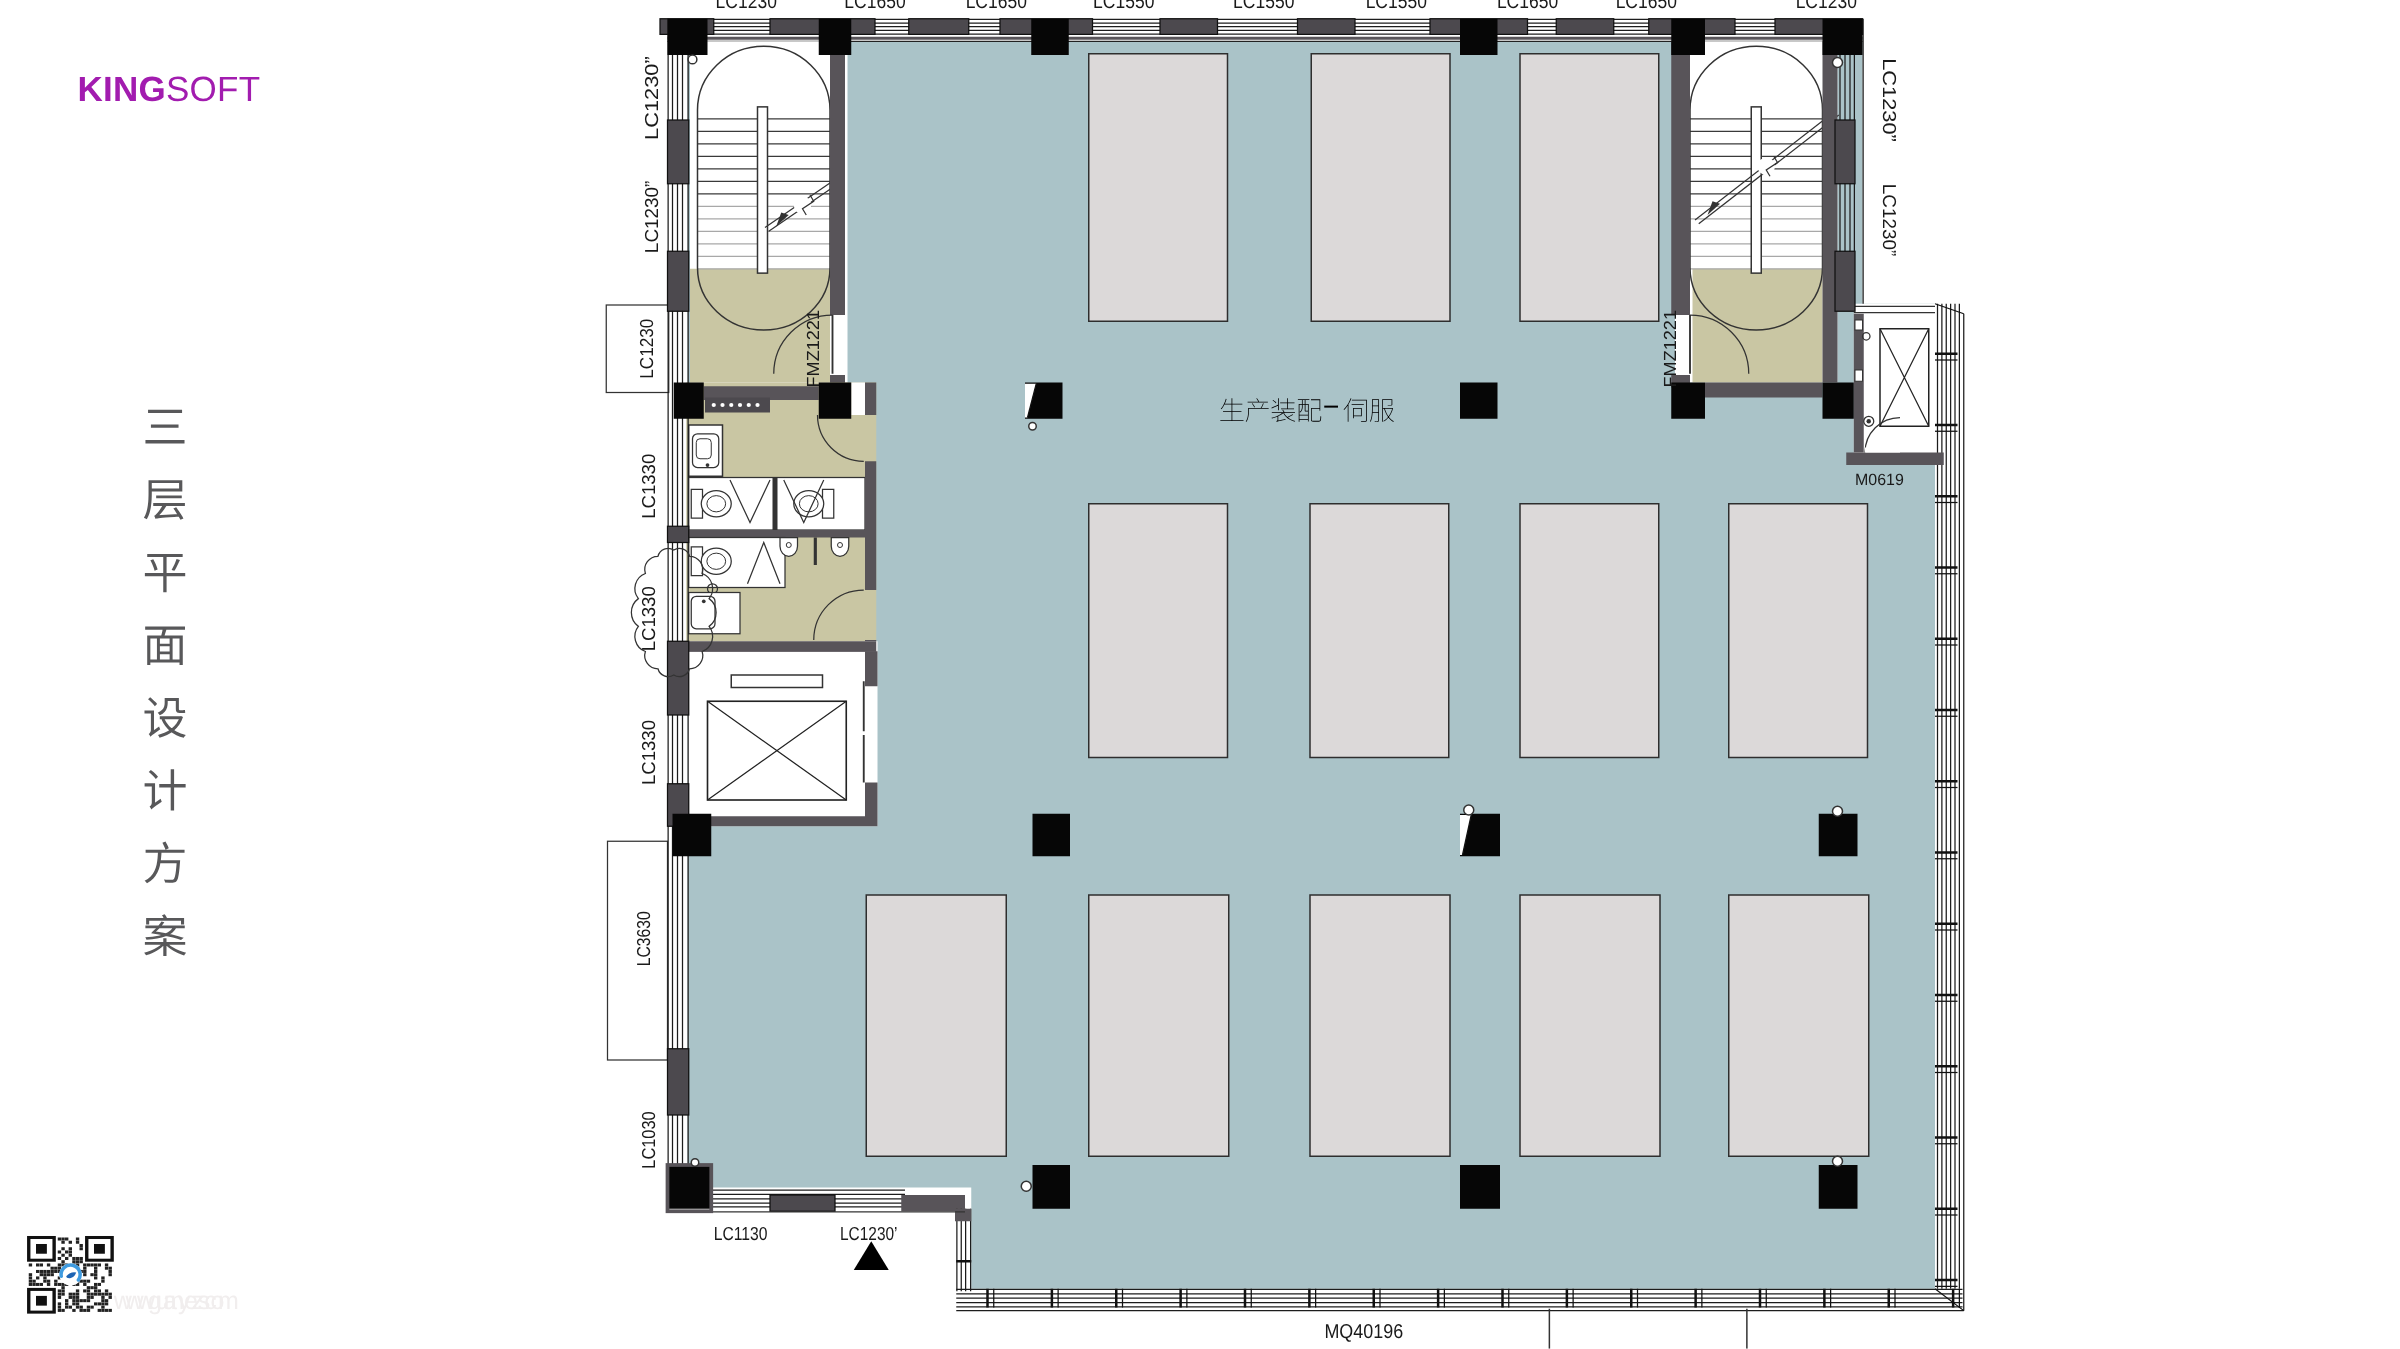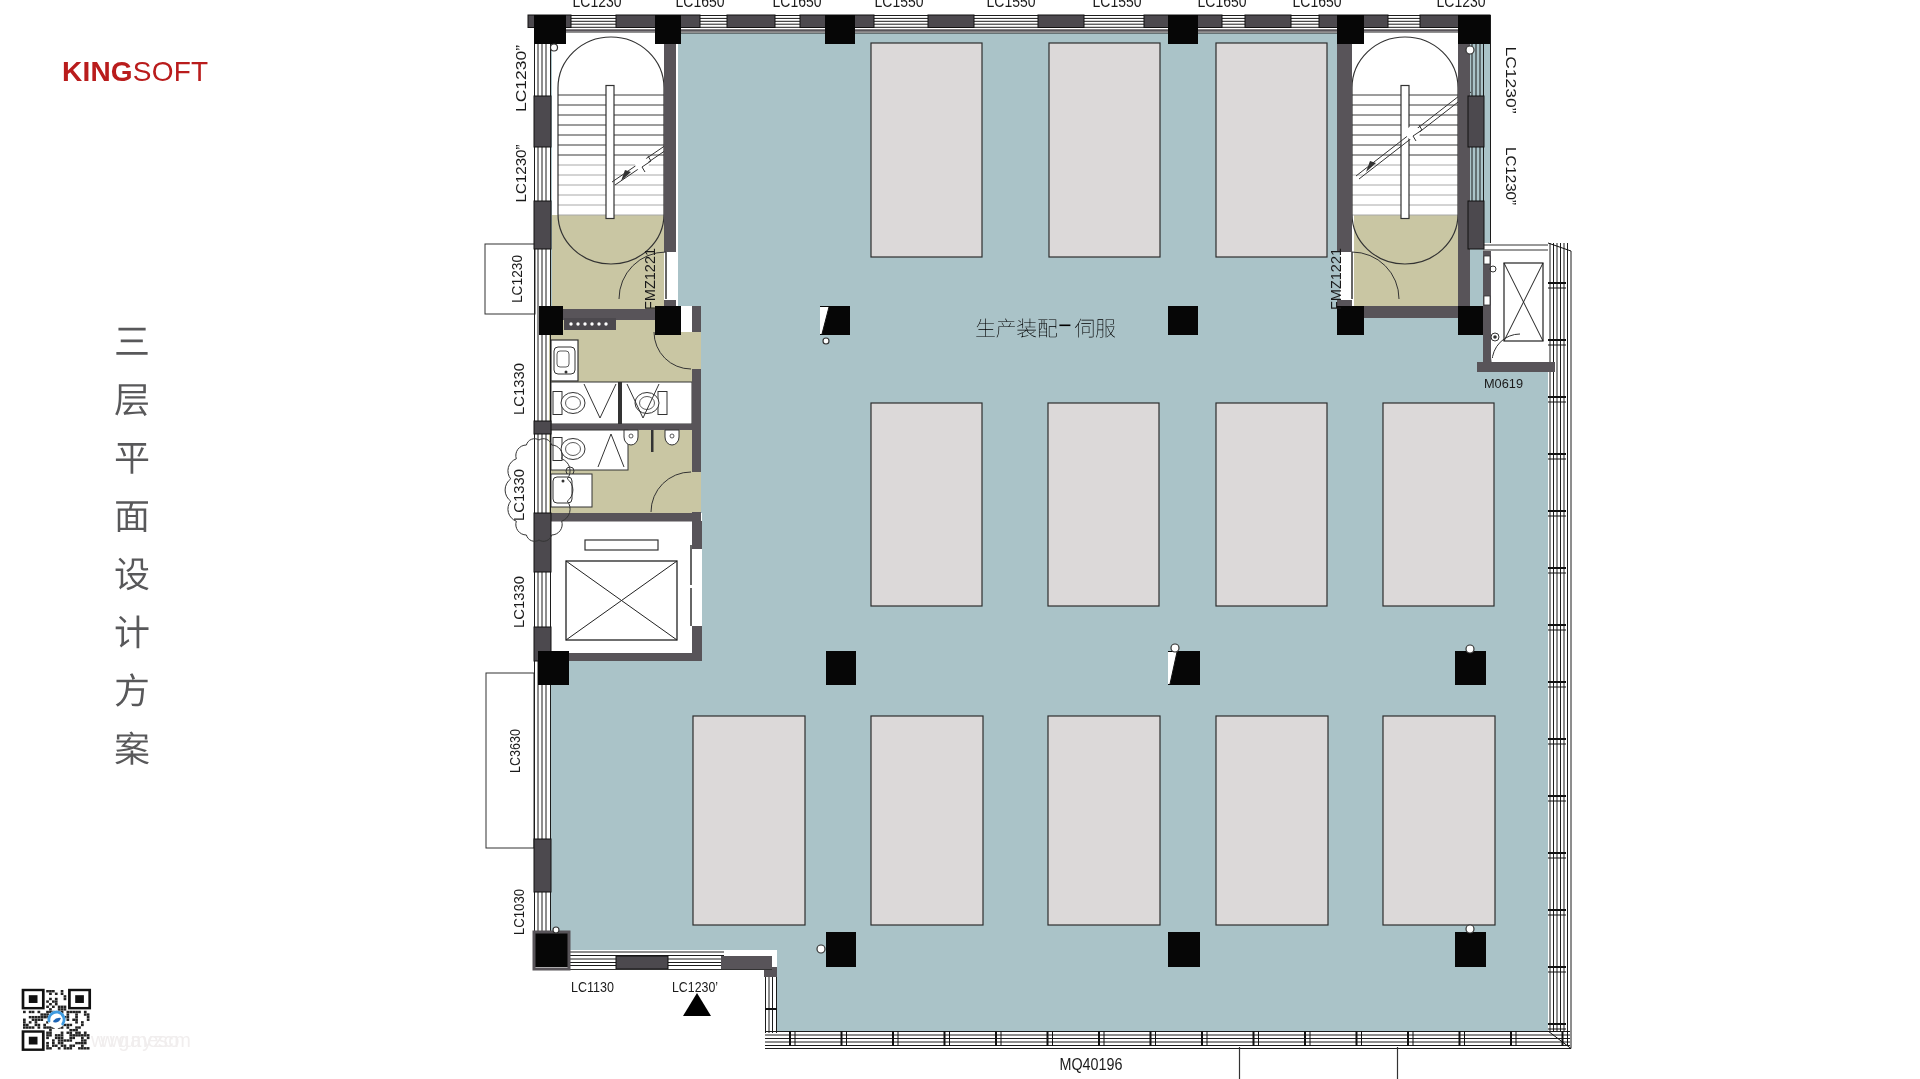--- a/index.html
+++ b/index.html
@@ -1,14 +1,14 @@
 <!DOCTYPE html>
 <html><head><meta charset="utf-8"><style>
 html,body{margin:0;padding:0;width:1920px;height:1079px;background:#fff;overflow:hidden}
-.logo{position:absolute;left:62px;top:56px;font-family:"Liberation Sans",sans-serif;font-size:28px;color:#b91c1c;letter-spacing:0.2px}
+.logo{position:absolute;left:62px;top:56px;font-family:"Liberation Sans",sans-serif;font-size:28px;color:#a21caf;letter-spacing:0.2px}
 .logo b{font-weight:bold}
 svg.plan{position:absolute;left:0;top:0}
 </style></head><body>
 <div class="logo"><b>KING</b>SOFT</div>
 <svg class="plan" width="1920" height="1079" viewBox="0 0 1920 1079">
 <g fill="#58585a">
 <path transform="translate(114.0,354.5) scale(0.0360,-0.0360)" d="M123.3800048828125 742.135986328125H879.1719970703125V669.696044921875H123.3800048828125ZM187.08599853515625 414.84197998046875H800.7239990234375V342.7640380859375H187.08599853515625ZM65.46600341796875 66.80596923828125H933.7239990234375V-5.63397216796875H65.46600341796875Z"></path>
 <path transform="translate(114.0,412.7) scale(0.0360,-0.0360)" d="M134.26202392578125 791.1179809570312H206.615966796875V498.583984375Q206.615966796875 435.77398681640625 202.79696655273438 361.37799072265625Q198.97796630859375 286.98199462890625 187.65896606445312 209.2239990234375Q176.3399658203125 131.46600341796875 154.24496459960938 57.9320068359375Q132.14996337890625 -15.60198974609375 95.32196044921875 -77.32598876953125Q88.3399658203125 -71.70599365234375 76.5999755859375 -64.54299926757812Q64.8599853515625 -57.3800048828125 52.938995361328125 -50.760009765625Q41.01800537109375 -44.1400146484375 31.5880126953125 -41.33001708984375Q67.05401611328125 17.583984375 87.42501831054688 86.72198486328125Q107.7960205078125 155.8599853515625 117.89102172851562 228.04098510742188Q127.98602294921875 300.22198486328125 131.1240234375 369.4029846191406Q134.26202392578125 438.583984375 134.26202392578125 498.22198486328125ZM184.01397705078125 791.1179809570312H884.8419799804688V543.0900268554688H184.01397705078125V605.7559814453125H813.1260375976562V728.4520263671875H184.01397705078125ZM303.70599365234375 455.53399658203125H872.7059936523438V391.78204345703125H303.70599365234375ZM238.11798095703125 284.552001953125H942.2579956054688V220.800048828125H238.11798095703125ZM686.2940063476562 163.74603271484375 748.303955078125 190.22601318359375Q776.3219604492188 151.4840087890625 807.2019653320312 106.06100463867188Q838.0819702148438 60.63800048828125 865.5049743652344 17.852996826171875Q892.927978515625 -24.9320068359375 909.7559814453125 -55.84600830078125L843.8500366210938 -88.49798583984375Q827.7460327148438 -56.583984375 801.3660278320312 -12.936981201171875Q774.9860229492188 30.71002197265625 744.968017578125 77.31402587890625Q714.9500122070312 123.91802978515625 686.2940063476562 163.74603271484375ZM286.35797119140625 -62.63397216796875Q284.27197265625 -55.01397705078125 279.5569763183594 -42.72198486328125Q274.84197998046875 -30.42999267578125 269.94598388671875 -17.095001220703125Q265.04998779296875 -3.760009765625 260.5159912109375 4.94598388671875Q273.239990234375 7.66998291015625 287.8349914550781 20.083984375Q302.42999267578125 32.49798583984375 319.25799560546875 51.04998779296875Q327.80999755859375 60.32598876953125 344.69000244140625 81.61099243164062Q361.57000732421875 102.89599609375 382.6830139160156 131.7760009765625Q403.7960205078125 160.656005859375 425.0470275878906 194.67401123046875Q446.29803466796875 228.6920166015625 464.23004150390625 263.072021484375L544.7379760742188 240.83203125Q514.16796875 191.53802490234375 479.1069641113281 143.11502075195312Q444.04595947265625 94.6920166015625 407.303955078125 51.907012939453125Q370.56195068359375 9.12200927734375 334.5439453125 -23.98199462890625V-25.70599365234375Q334.5439453125 -25.70599365234375 327.14794921875 -29.5159912109375Q319.751953125 -33.32598876953125 310.4509582519531 -38.8599853515625Q301.14996337890625 -44.39398193359375 293.75396728515625 -50.608978271484375Q286.35797119140625 -56.823974609375 286.35797119140625 -62.63397216796875ZM286.35797119140625 -62.63397216796875 284.18597412109375 -9.760009765625 330.83795166015625 14.01397705078125 815.968017578125 42.927978515625Q818.416015625 28.68798828125 822.9500122070312 11.819000244140625Q827.4840087890625 -5.04998779296875 830.656005859375 -15.84197998046875Q690.9639892578125 -25.2039794921875 597.8419799804688 -31.427978515625Q504.719970703125 -37.6519775390625 447.115966796875 -42.194976806640625Q389.511962890625 -46.73797607421875 358.011962890625 -50.0999755859375Q326.511962890625 -53.46197509765625 311.20196533203125 -56.18597412109375Q295.8919677734375 -58.90997314453125 286.35797119140625 -62.63397216796875Z"></path>
 <path transform="translate(114.0,470.9) scale(0.0360,-0.0360)" d="M104.9320068359375 771.7559814453125H892.4299926757812V700.488037109375H104.9320068359375ZM52.84600830078125 346.84197998046875H948.8779907226562V275.12603759765625H52.84600830078125ZM175.2440185546875 631.4700317382812 239.97796630859375 651.3300170898438Q260.4439697265625 614.9500122070312 279.7289733886719 573.2940063476562Q299.01397705078125 531.6380004882812 314.34197998046875 492.0769958496094Q329.66998291015625 452.5159912109375 336.583984375 422.9639892578125L267.95404052734375 399.3800048828125Q260.7640380859375 429.84600830078125 246.47903442382812 469.4070129394531Q232.19403076171875 508.968017578125 213.77102661132812 551.8480224609375Q195.3480224609375 594.72802734375 175.2440185546875 631.4700317382812ZM756.4700317382812 655.8820190429688 832.719970703125 634.7460327148438Q814.4439697265625 593.9180297851562 792.7539672851562 550.4430236816406Q771.06396484375 506.968017578125 749.5979614257812 466.5360107421875Q728.1319580078125 426.10400390625 708.0279541015625 395.7239990234375L646.3800048828125 416.135986328125Q665.4840087890625 447.9639892578125 686.364013671875 489.9389953613281Q707.2440185546875 531.9140014648438 725.6240234375 575.8460083007812Q744.0040283203125 619.7780151367188 756.4700317382812 655.8820190429688ZM461.0040283203125 744.2080078125H535.16796875V-78.68798828125H461.0040283203125Z"></path>
 <path transform="translate(114.0,529.1) scale(0.0360,-0.0360)" d="M354.70599365234375 394.3079833984375H630.7780151367188V335.26202392578125H354.70599365234375ZM354.70599365234375 219.73797607421875H633.3300170898438V160.6920166015625H354.70599365234375ZM148.56597900390625 40.7879638671875H856.968017578125V-26.49798583984375H148.56597900390625ZM104.416015625 575.583984375H895.2219848632812V-79.68798828125H822.5060424804688V508.29803466796875H174.2359619140625V-79.68798828125H104.416015625ZM320.864013671875 534.072021484375H386.70196533203125V9.22198486328125H320.864013671875ZM602.7640380859375 534.072021484375H668.9639892578125V12.4119873046875H602.7640380859375ZM452.29803466796875 740.6380004882812 535.615966796875 720.9500122070312Q520.4439697265625 671.2440185546875 504.4009704589844 618.2960205078125Q488.35797119140625 565.3480224609375 473.35797119140625 527.9000244140625L408.6240234375 546.5880126953125Q416.9000244140625 573.3980102539062 425.4520263671875 607.3460083007812Q434.0040283203125 641.2940063476562 441.3750305175781 676.5610046386719Q448.74603271484375 711.8280029296875 452.29803466796875 740.6380004882812ZM59.0360107421875 772.3759765625H944.3259887695312V703.6420288085938H59.0360107421875Z"></path>

